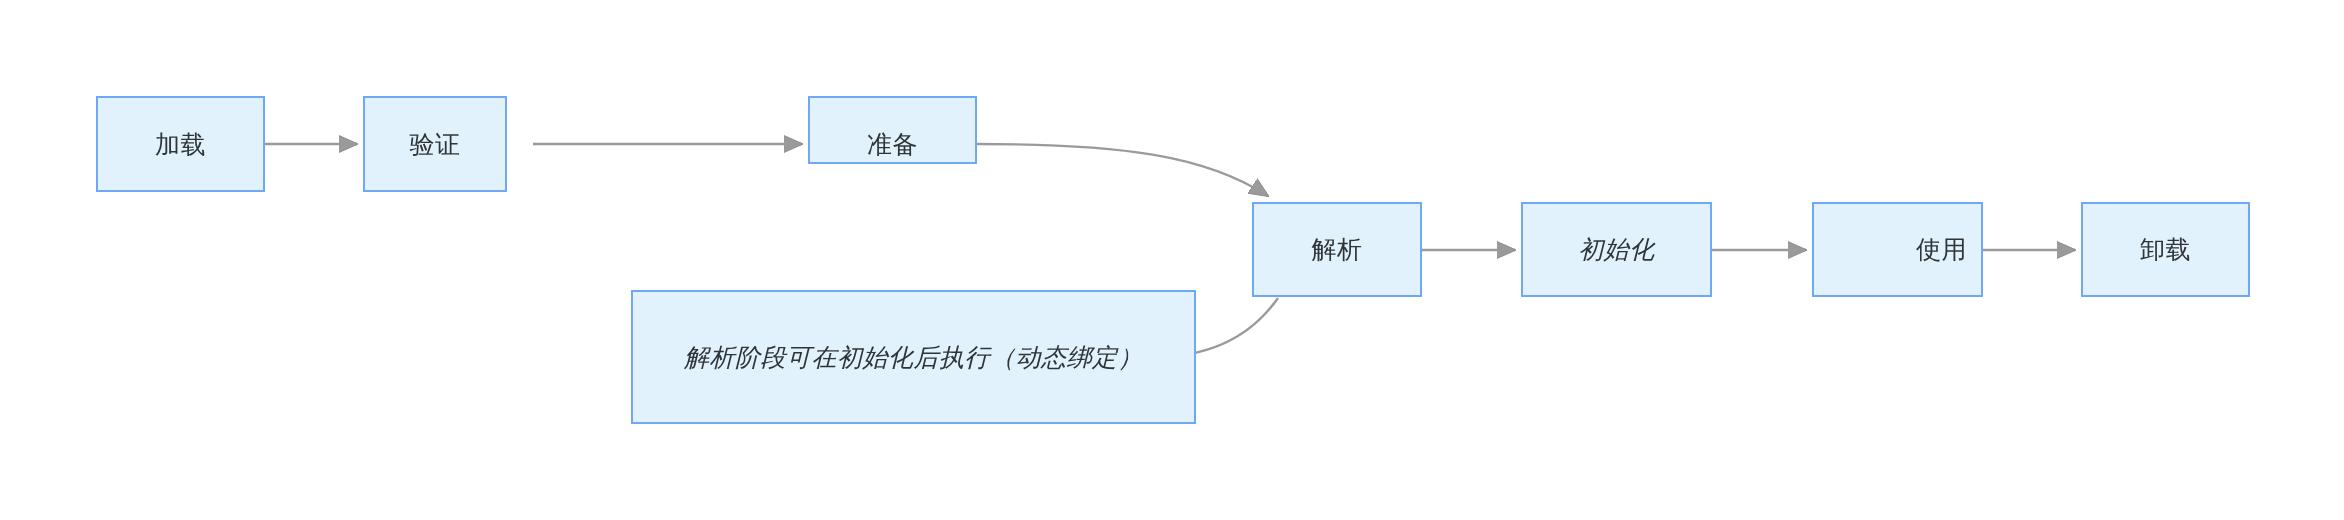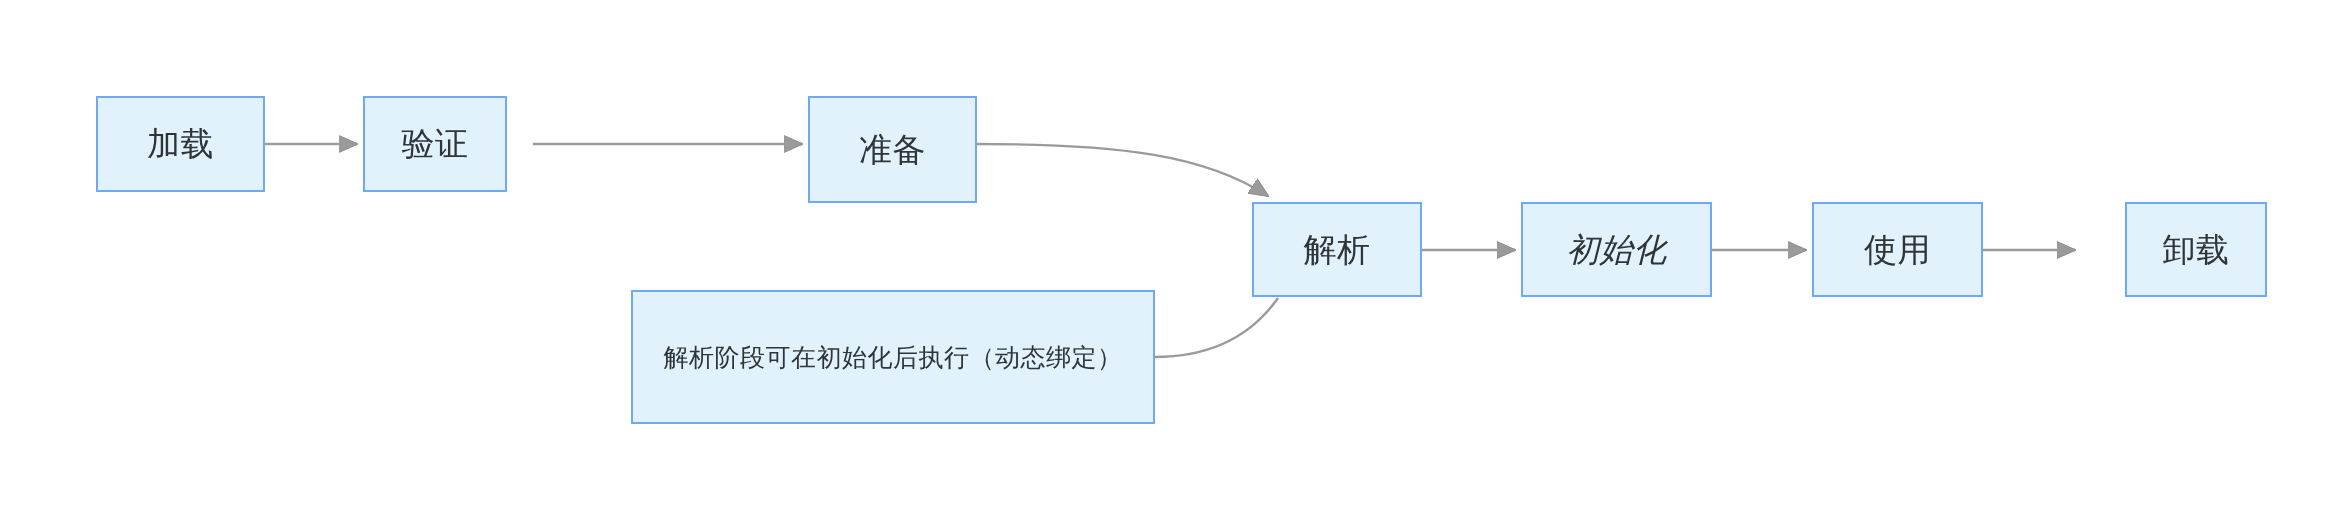--- a/index.html
+++ b/index.html
@@ -28,21 +28,21 @@
   .node {
     position: absolute;
     box-sizing: border-box;
     background: #e1f2fd;
     border: 2px solid #6ea8f7;
     display: flex;
     align-items: center;
     justify-content: center;
     text-align: center;
     color: #2f3437;
-    font-size: 33px;
+    font-size: 25px;
     line-height: 1.45;
     letter-spacing: 0.5px;
     z-index: 2;
   }
   .node .node-label {
     display: block;
     padding: 0 14px;
     width: 100%;
     box-sizing: border-box;
   }
@@ -92,37 +92,37 @@
   </svg>
 
   <div class="node" style="left:96px; top:96px; width:169px; height:96px;">
     <span class="node-label">加载</span>
   </div>
 
   <div class="node" style="left:363px; top:96px; width:144px; height:96px;">
     <span class="node-label">验证</span>
   </div>
 
-  <div class="node" style="left:808px; top:96px; width:169px; height:107px;">
+  <div class="node" style="left:808px; top:96px; width:169px; height:68px;align-items:flex-end;">
     <span class="node-label">准备</span>
   </div>
 
   <div class="node" style="left:1252px; top:202px; width:170px; height:95px;justify-content:center;">
     <span class="node-label">解析</span>
   </div>
 
   <div class="node" style="left:1521px; top:202px; width:191px; height:95px;font-style:italic;">
     <span class="node-label">初始化</span>
   </div>
 
-  <div class="node" style="left:1812px; top:202px; width:171px; height:95px;">
+  <div class="node" style="left:1812px; top:202px; width:171px; height:95px;text-align:right;">
     <span class="node-label">使用</span>
   </div>
 
-  <div class="node" style="left:2081px; top:202px; width:142px; height:95px;margin-left:44px;">
+  <div class="node" style="left:2081px; top:202px; width:169px; height:95px;">
     <span class="node-label">卸载</span>
   </div>
 
-  <div class="node node-note" style="left:631px; top:290px; width:524px; height:134px;">
+  <div class="node node-note" style="left:631px; top:290px; width:565px; height:134px;font-style:italic;">
     <span class="node-label">解析阶段可在初始化后执行（动态绑定）</span>
   </div>
 
 </div>
 
 </body></html>

